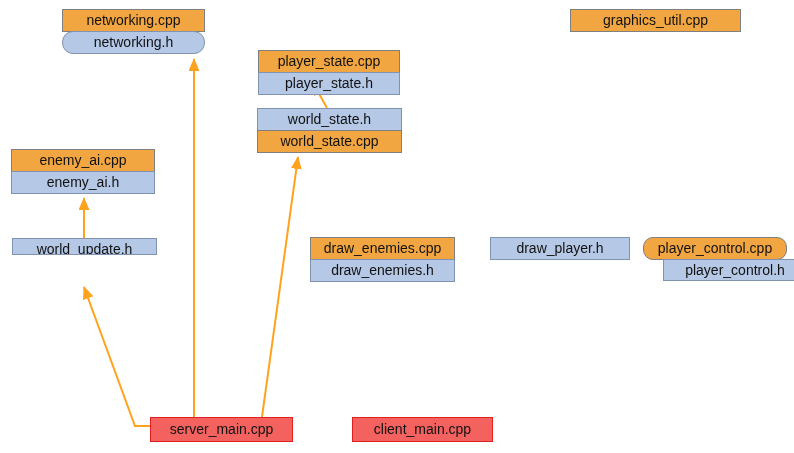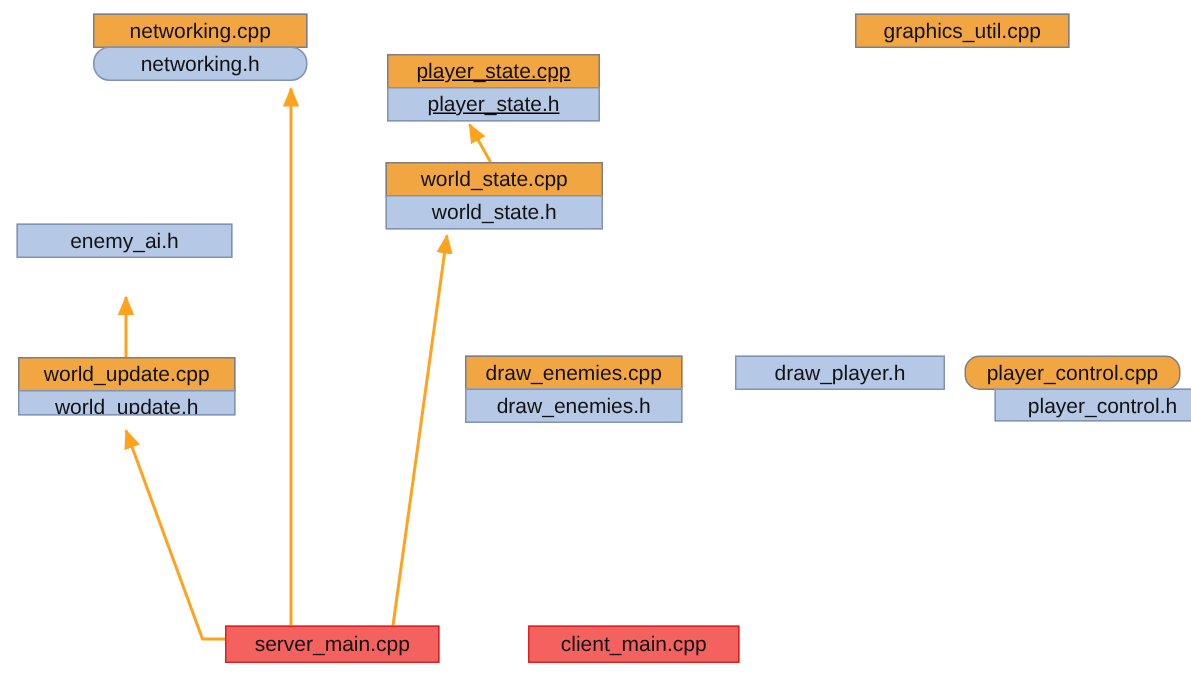--- a/index.html
+++ b/index.html
@@ -66,36 +66,36 @@
         <polyline points="150,426 135,426 84,287" marker-end="url(#arrow)"></polyline>
         <polyline points="84,238 84,198" marker-end="url(#arrow)"></polyline>
         <polyline points="327,108 313,83" marker-end="url(#arrow)"></polyline>
       </g>
   </svg>
   <div id="nodes">
       <div class="node" style="left: 62px; top: 9px; width: 143px;">
         <div class="row cpp" style="height: 23px; line-height: 21px;">networking.cpp</div>
         <div class="row h" style="height: 23px; line-height: 21px; border-radius: 11px;">networking.h</div>
       </div>
-      <div class="node" style="left: 258px; top: 36px; width: 142px; text-decoration: underline;">
+      <div class="node" style="left: 258px; top: 50px; width: 142px;">
         <div class="row cpp" style="height: 23px; line-height: 21px;">player_state.cpp</div>
         <div class="row h" style="height: 23px; line-height: 21px;">player_state.h</div>
       </div>
-      <div class="node" style="left: 570px; top: 9px; width: 143px;">
+      <div class="node" style="left: 570px; top: 9px; width: 171px;">
         <div class="row cpp" style="height: 23px; line-height: 21px;">graphics_util.cpp</div>
       </div>
       <div class="node" style="left: 257px; top: 108px; width: 145px;">
+        <div class="row h" style="height: 23px; line-height: 21px;">world_state.h</div>
         <div class="row cpp" style="height: 23px; line-height: 21px;">world_state.cpp</div>
-        <div class="row h" style="height: 23px; line-height: 21px;">world_state.h</div>
       </div>
       <div class="node" style="left: 11px; top: 149px; width: 144px;">
+        <div class="row cpp" style="height: 23px; line-height: 21px;">enemy_ai.cpp</div>
         <div class="row h" style="height: 23px; line-height: 21px;">enemy_ai.h</div>
       </div>
       <div class="node" style="left: 12px; top: 238px; width: 145px;">
-        <div class="row cpp" style="height: 23px; line-height: 21px;">world_update.cpp</div>
         <div class="row h" style="height: 17px; line-height: 21px;">world_update.h</div>
       </div>
       <div class="node" style="left: 310px; top: 237px; width: 145px;">
         <div class="row cpp" style="height: 23px; line-height: 21px;">draw_enemies.cpp</div>
         <div class="row h" style="height: 23px; line-height: 21px;">draw_enemies.h</div>
       </div>
       <div class="node" style="left: 490px; top: 237px; width: 140px;">
         <div class="row h" style="height: 23px; line-height: 21px;">draw_player.h</div>
       </div>
       <div class="node" style="left: 643px; top: 237px; width: 144px;">

